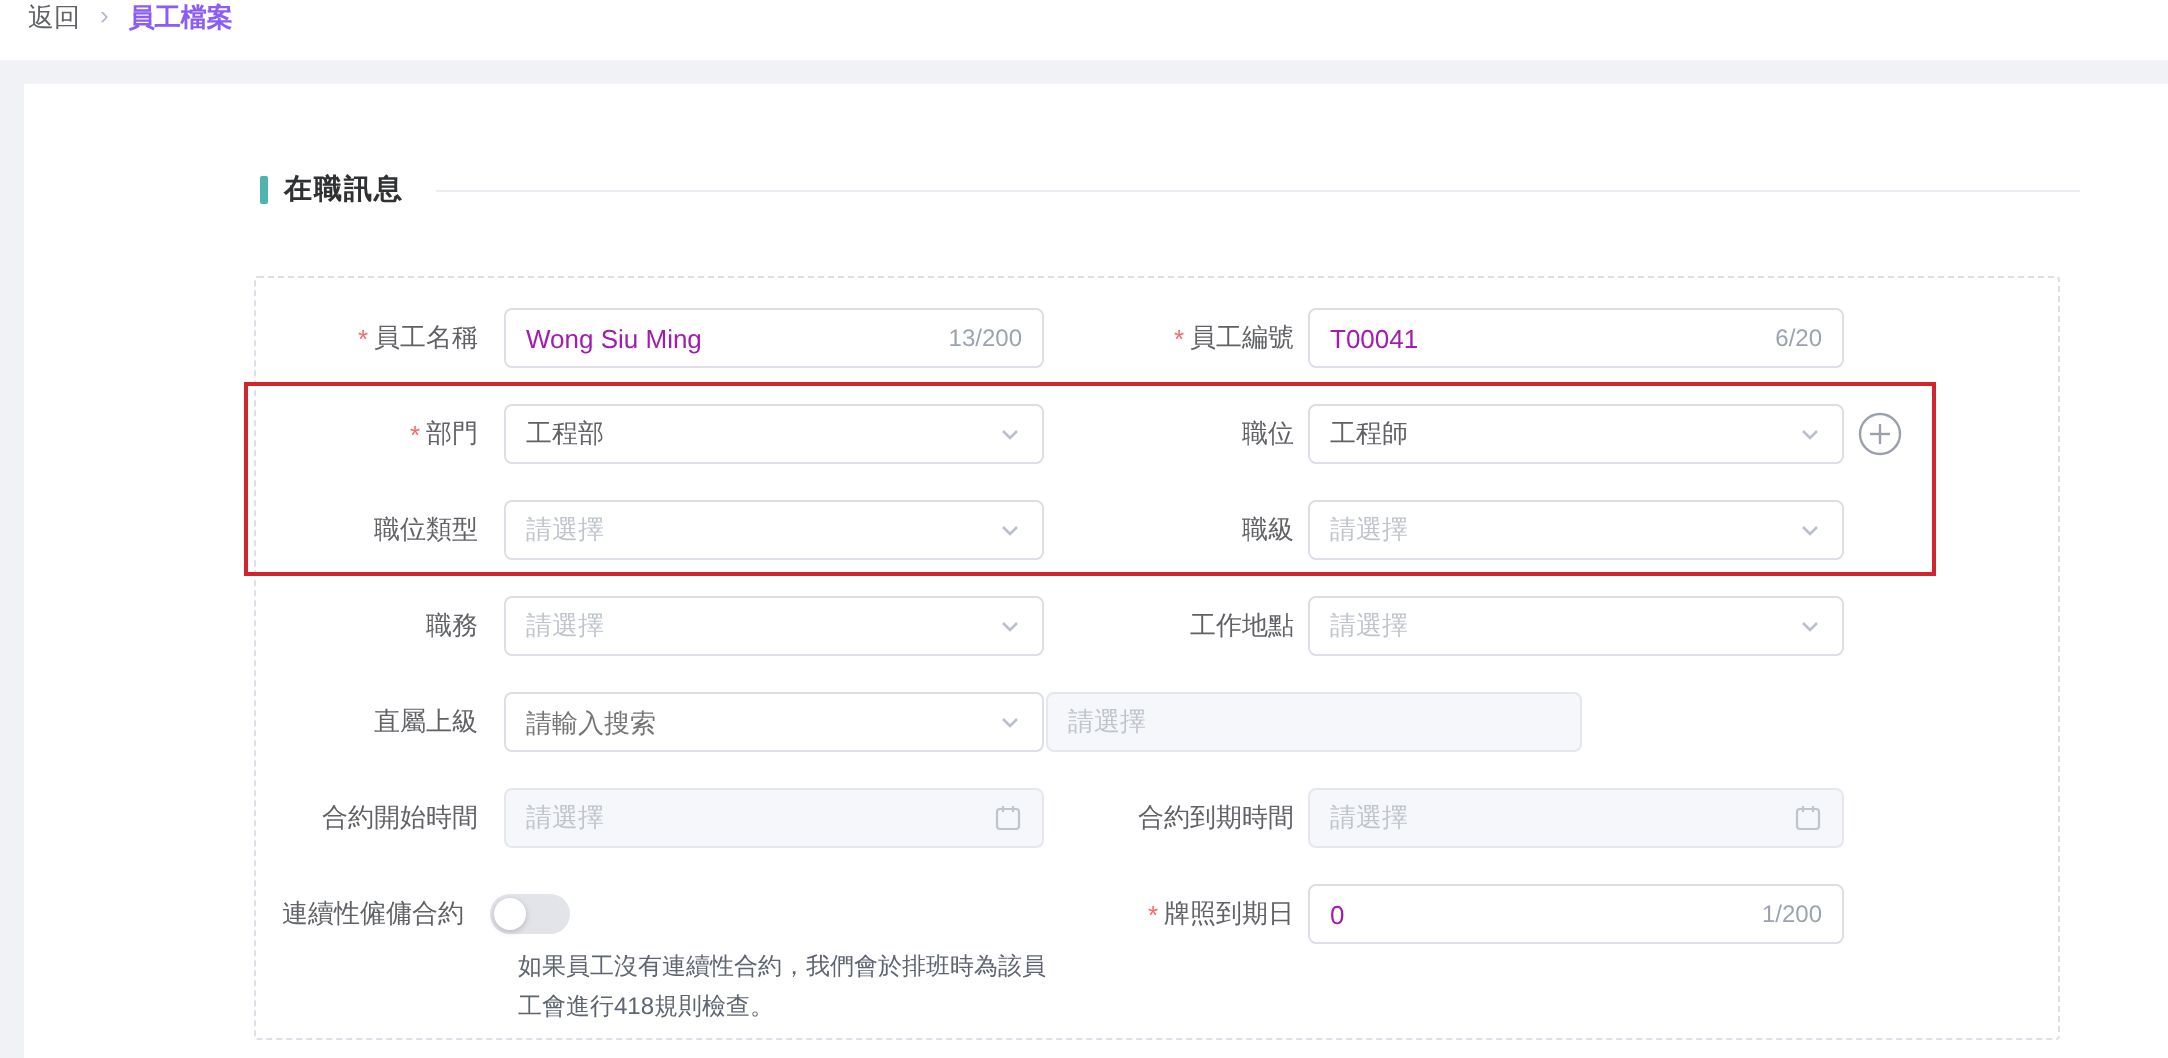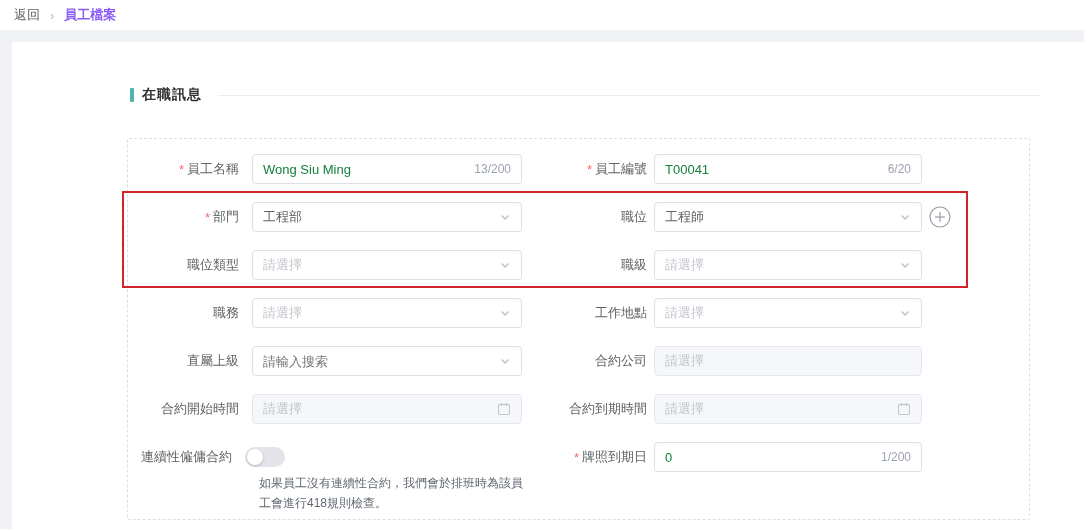--- a/index.html
+++ b/index.html
@@ -1,21 +1,21 @@
 <!DOCTYPE html>
 <html><head>
 <meta charset="utf-8">
 <style>
   * { margin:0; padding:0; box-sizing:border-box; }
   html,body { width:1084px; height:529px; overflow:hidden; background:#f0f2f5;
     font-family:"Liberation Sans","DejaVu Sans",sans-serif; }
 
   
   .topbar { position:absolute; left:0; top:0; width:1084px; height:30px; background:#fff;
-    display:flex; align-items:center; padding-left:14px; font-size:13px; }
+    display:flex; padding-left:14px; font-size:13px; }
   .crumb-back { color:#606266; cursor:pointer; }
   .crumb-sep { color:#b4bccc; margin:0 10px; font-size:13px; }
   .crumb-cur { color:#8b5cf6; font-weight:600; }
 
   
   .card { position:absolute; left:12px; top:42px; right:0; bottom:0; background:#fff; }
 
   
   .section-header { position:absolute; left:118px; top:44px; right:44px;
     display:flex; align-items:center;justify-content:space-between; }
@@ -31,21 +31,21 @@
   .cell-l { width:382px; display:flex; align-items:flex-start; }
   .cell-r { display:flex; align-items:flex-start; }
   .lbl { width:98px; height:30px; display:flex; align-items:center; justify-content:flex-end;
     font-size:13px; color:#606266; margin-right:13px; white-space:nowrap; }
   .cell-r .lbl { width:124px; margin-right:7px; }
   .req { color:#f56c6c; margin-right:3px; font-size:13px; }
 
   .field { height:30px; border:1px solid #dcdfe6; border-radius:4px; background:#fff;
     display:flex; align-items:center; padding:0 10px; }
   .w-l { width:270px; } .w-r { width:268px; }
-  .field input { border:none; outline:none; flex:1; min-width:0; font-size:13px; color:#15803d;
+  .field input { border:none; outline:none; flex:1; min-width:0; font-size:13px; color:#a21caf;
     background:transparent; font-family:inherit; }
   .counter { font-size:12px; color:#9ba3af; margin-left:6px; white-space:nowrap; }
   .sel { cursor:pointer; }
   .sel-val { flex:1; font-size:13px; color:#606266; }
   .ph { color:#c0c4cc; }
   .disabled { background:#f5f7fa; border-color:#e4e7ed; cursor:not-allowed; }
   .icon { display:flex; align-items:center; margin-left:6px; }
 
   .plus-btn { margin-left:7px; margin-top:4px; cursor:pointer; display:flex; }
 
@@ -205,23 +205,20 @@
         <div class="field w-l sel">
           <input placeholder="請輸入搜索" style="">
           <span class="icon">
             <svg width="12" height="12" viewBox="0 0 12 12">
                 <path d="M2.5 4.5 L6 8 L9.5 4.5" fill="none" stroke="#b9bfc9" stroke-width="1.3"></path>
               </svg>
           </span>
         </div>
       </div>
       <div class="cell-r">
-        <div class="lbl">
-          <span>合約公司</span>
-        </div>
         <div class="field w-r disabled">
           <span class="sel-val ph">請選擇</span>
         </div>
       </div>
     </div>
 
     <div class="row">
       <div class="cell-l">
         <div class="lbl">
           <span>合約開始時間</span>

